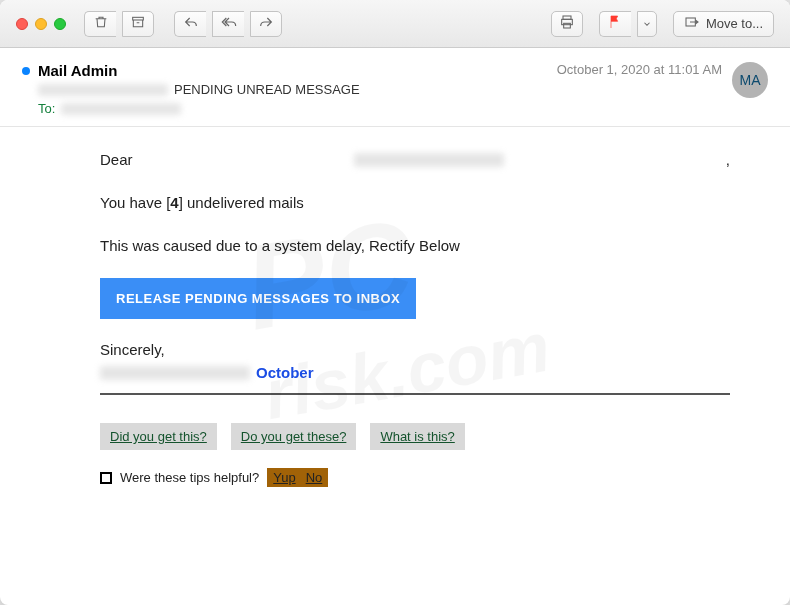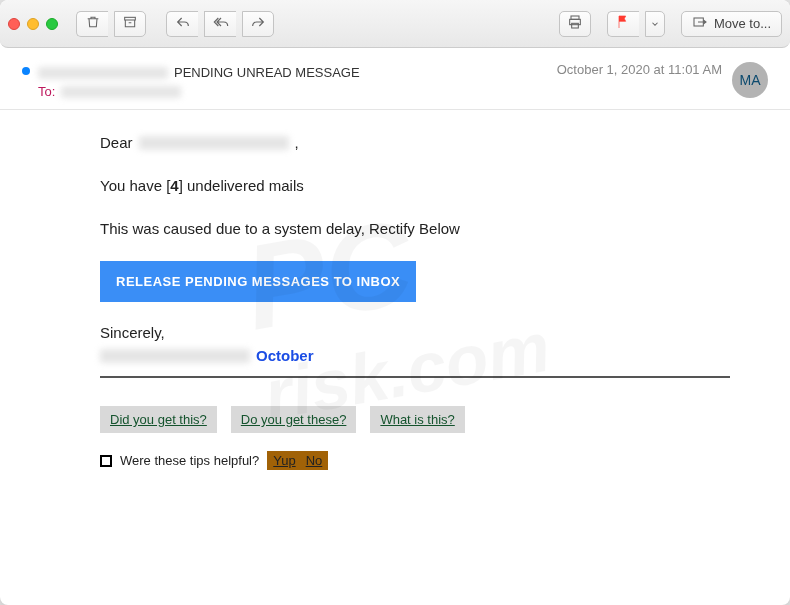--- a/index.html
+++ b/index.html
@@ -17,23 +17,22 @@
     display: flex; flex-direction: column;
     overflow: hidden;
     position: relative;
   }
   
   .toolbar {
     height: 48px;
     background: linear-gradient(#f6f6f6, #e8e8e8);
     border-bottom: 1px solid #ccc;
     display: flex; align-items: center;
-    padding: 0 8px;
+    padding: 0 16px;
     gap: 6px;
-    border-radius: 8px;
   }
   .traffic { display: flex; gap: 7px; margin-right: 12px; }
   .dot { width: 12px; height: 12px; border-radius: 50%; }
   .dot.red { background: #ff5f57; border:1px solid #e0443e; }
   .dot.yellow { background: #ffbd2e; border:1px solid #dea123; }
   .dot.green { background: #28c940; border:1px solid #1aab29; }
   .tbtn {
     height: 26px; min-width: 32px;
     background: linear-gradient(#fdfdfd, #f1f1f1);
     border: 1px solid #c4c4c4;
@@ -64,42 +63,42 @@
   .header-top {
     display: flex; align-items: flex-start;
   }
   .bluedot {
     width: 8px; height: 8px; border-radius: 50%;
     background: #0a84ff; margin-top: 5px; margin-right: 8px;
   }
   .from-block { flex: 1; }
   .from-name { font-weight: 700; font-size: 15px; }
   .subject-line { font-size: 13px; color: #333; margin-top: 3px; display: flex; align-items: center; gap: 6px; }
-  .to-line { font-size: 13px; color: #be185d; margin-top: 4px; display: flex; align-items: center; gap: 6px; }
+  .to-line { font-size: 13px; color: #15803d; margin-top: 4px; display: flex; align-items: center; gap: 6px; }
   .timestamp { font-size: 13px; color: #888; white-space: nowrap; margin-right: 10px; }
   .avatar {
     width: 36px; height: 36px; border-radius: 50%;
     background: #b3b3b3; color: #0c4a6e;
     display: flex; align-items: center; justify-content: center;
     font-size: 14px; font-weight: 500;
   }
   .blur {
     display: inline-block;
     background: rgba(150,150,150,0.25);
     filter: blur(3px);
     border-radius: 3px;
     height: 12px;
   }
   
   .body {
     flex: 1; overflow: auto;
     padding: 22px 60px 20px 100px;
     font-size: 15px; color: #222;
   }
-  .body p { margin-bottom: 22px; line-height: 1.4; }
+  .body p { margin-bottom: 22px; line-height: 1.4; justify-content: space-between; }
   .greeting { display: flex; align-items: center; gap: 6px; }
   .cta-btn {
     display: inline-block;
     background: #3a8ef6;
     color: #fff;
     font-weight: 700;
     font-size: 13px;
     letter-spacing: 0.5px;
     padding: 13px 16px;
     border: none;
@@ -221,20 +220,21 @@
           </svg>
       </span>
       <span>Move to...</span>
     </button>
   </div>
 
   <div class="header">
     <div class="header-top">
       <div class="bluedot"></div>
       <div class="from-block">
+        <div class="from-name">Mail Admin</div>
         <div class="subject-line">
           <span class="blur" style="width:130px"></span>
           <span>PENDING UNREAD MESSAGE</span>
         </div>
         <div class="to-line">
           <span>To:</span>
           <span class="blur" style="width:120px"></span>
         </div>
       </div>
       <div class="timestamp">October 1, 2020 at 11:01 AM</div>

